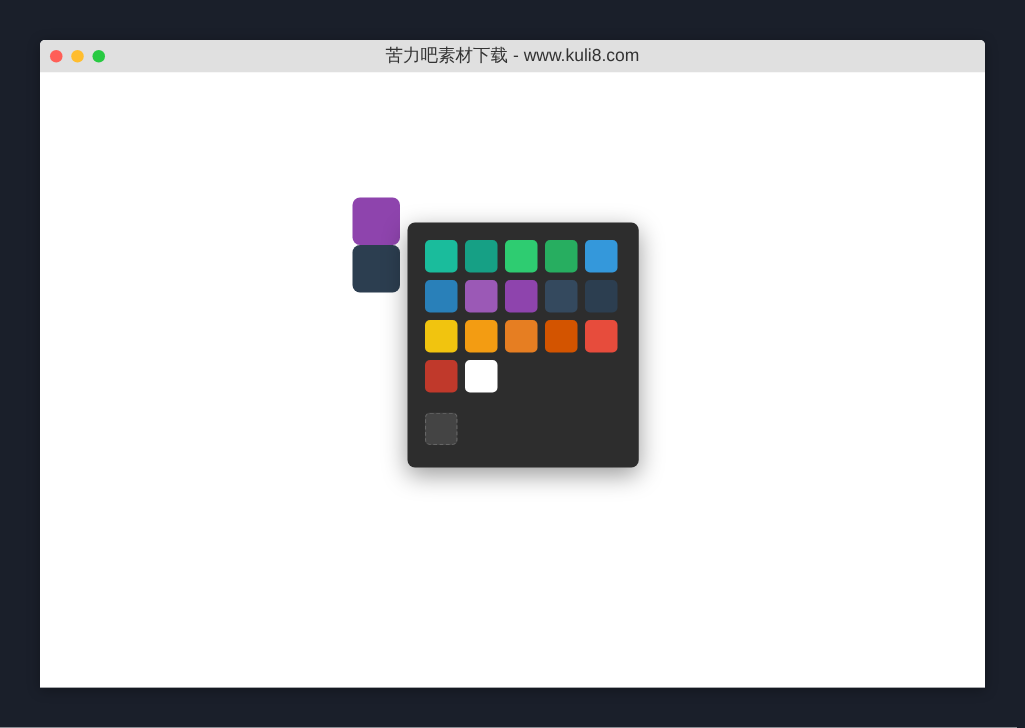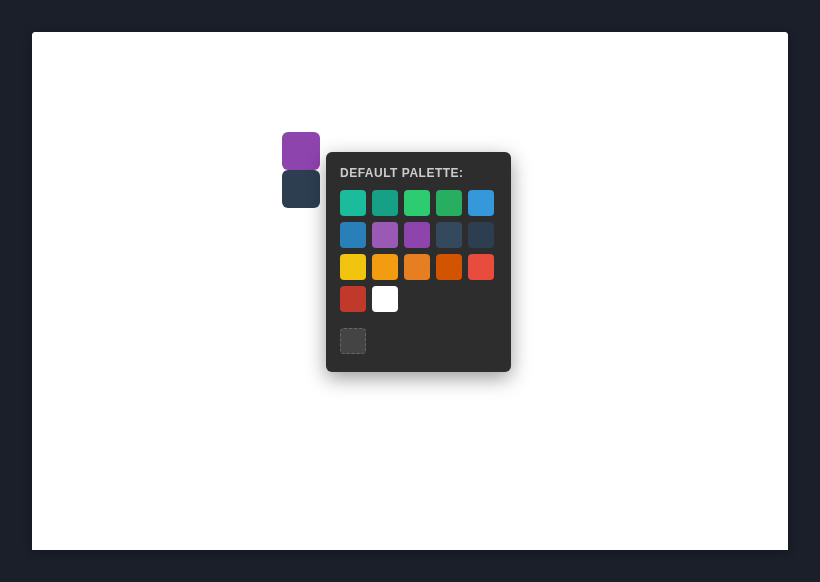--- a/index.html
+++ b/index.html
@@ -107,27 +107,34 @@
       border-radius: 4px;
       background: #444;
       border: 1px dashed #666;
       cursor: pointer;
     }
   </style>
 </head>
 <body>
 
 <div class="window">
+  <div class="titlebar">
+    <div class="traffic-lights">
+      <div class="traffic-light tl-red"></div>
+      <div class="traffic-light tl-yellow"></div>
+      <div class="traffic-light tl-green"></div>
+    </div>
+    <div class="title">苦力吧素材下载 - www.kuli8.com</div>
+  </div>
   <div class="window-content">
     <div class="swatch-stack">
       <div class="swatch-btn swatch-purple" style="background: rgb(142, 68, 173);"></div>
       <div class="swatch-btn swatch-dark" style="background: rgb(44, 62, 80);"></div>
     </div>
     <div class="palette-popup">
-      <div class="palette-label">DEFAULT PALETTE:</div>
       <div class="palette-grid">
           <div class="palette-color" style="background: rgb(26, 188, 156);"></div>
           <div class="palette-color" style="background: rgb(22, 160, 133);"></div>
           <div class="palette-color" style="background: rgb(46, 204, 113);"></div>
           <div class="palette-color" style="background: rgb(39, 174, 96);"></div>
           <div class="palette-color" style="background: rgb(52, 152, 219);"></div>
           <div class="palette-color" style="background: rgb(41, 128, 185);"></div>
           <div class="palette-color" style="background: rgb(155, 89, 182);"></div>
           <div class="palette-color" style="background: rgb(142, 68, 173);"></div>
           <div class="palette-color" style="background: rgb(52, 73, 94);"></div>

